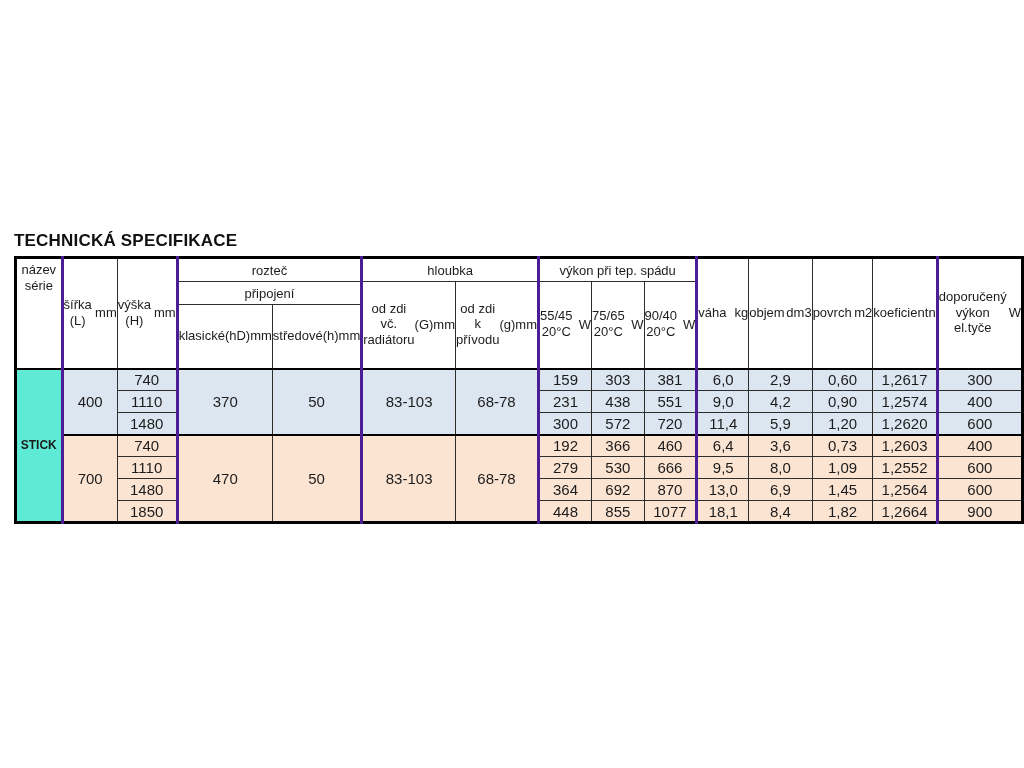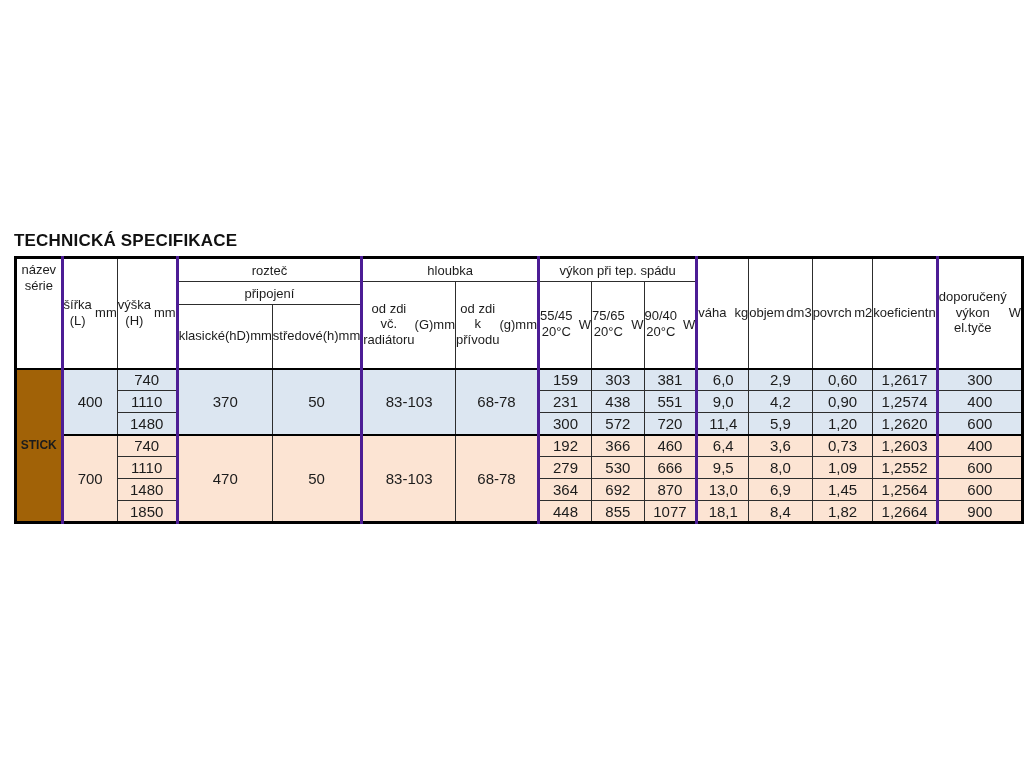--- a/index.html
+++ b/index.html
@@ -39,21 +39,21 @@
   .pre { white-space: pre-line; line-height: 1.2; }
   .vs {
     display: flex; 
     justify-content: space-between; align-items: center;
     padding: 3px 0 3px;
   }
   .vs-full { height: 107px; }
   .vs-mid  { height: 84px; }
   .vs-sm   { height: 60px; text-align: center; }
   .pad-top { padding-top: 3px; }
-  td.name { background: #a16207; font-weight: bold; font-size: 12px; }
+  td.name { background: #5eead4; font-weight: bold; font-size: 12px; }
   .g1 { background: #dce6f1; }
   .g2 { background: #fce4d3; }
   tr.first-data td { border-top: 2px solid #000000; }
   tr.gstart td { border-top: 2px solid #000000; }
 </style>
 </head>
 <body>
 
 <div class="canvas">
   <div class="title">TECHNICKÁ SPECIFIKACE</div>

